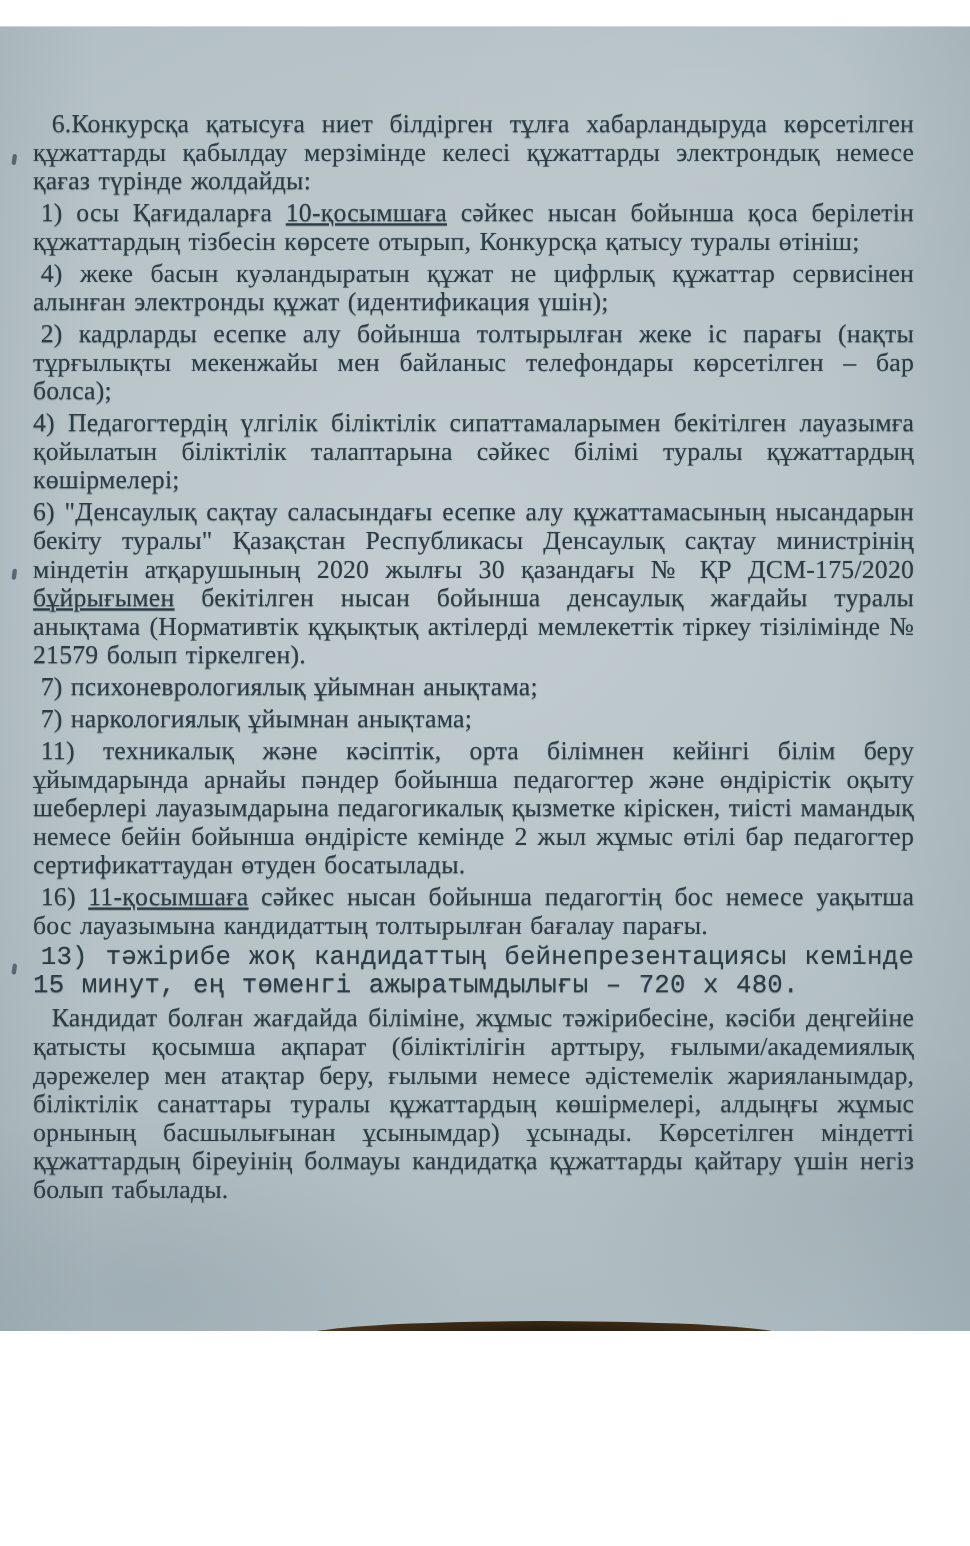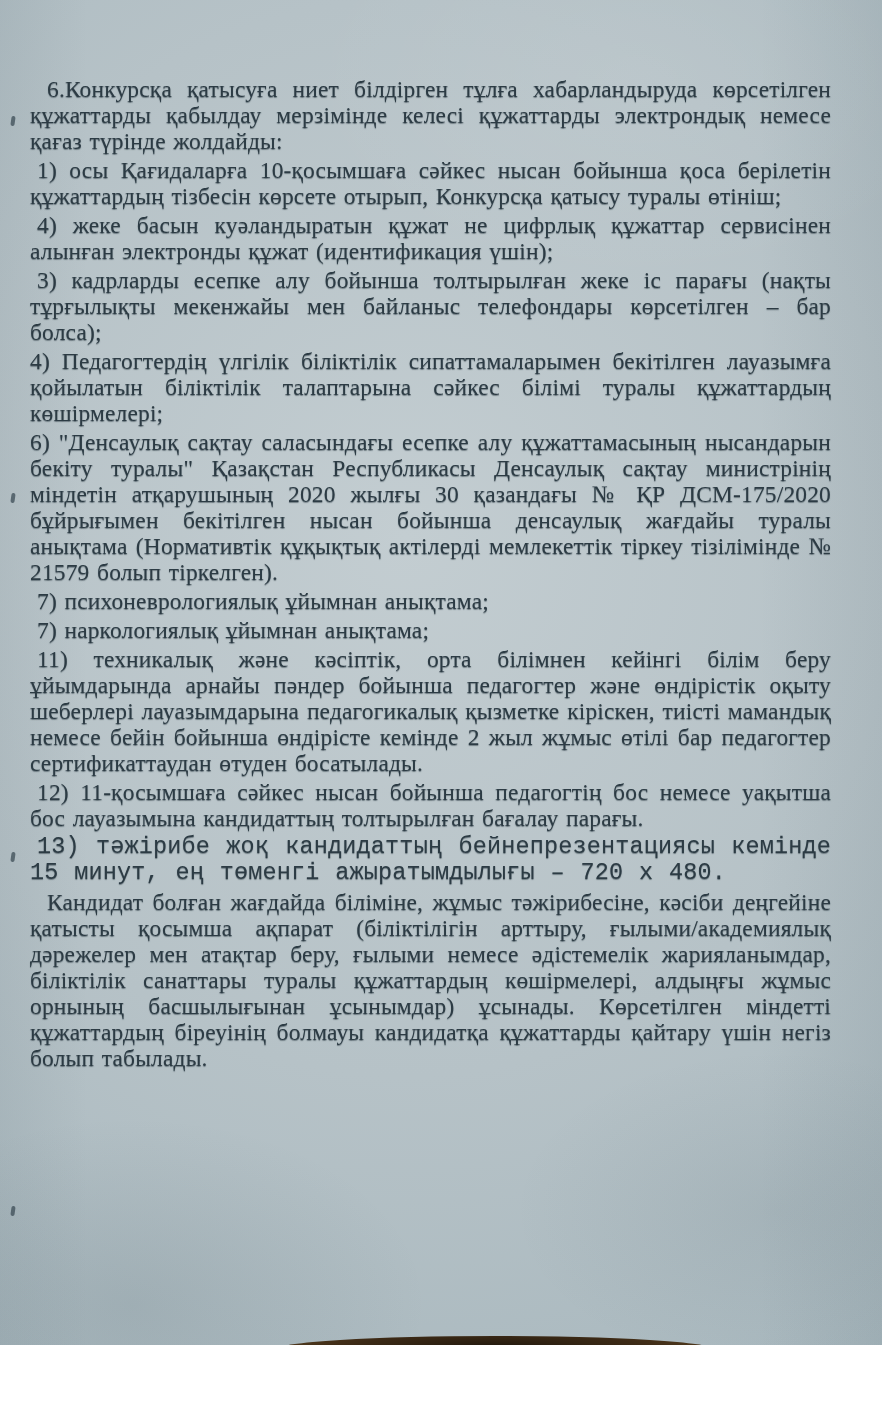--- a/index.html
+++ b/index.html
@@ -5,24 +5,25 @@
   html, body { margin: 0; padding: 0; }
   body {
     width: 882px; height: 1405px;
     overflow: hidden;
     font-family: "Liberation Serif", "DejaVu Serif", serif;
   }
 
   
   .photo {
     position: relative;
-    width: 882px; height: 1345px;
+    width: 882px; height: 1186px;
     overflow: hidden;
     background: radial-gradient(140% 100% at 46% 40%,
       #c3cdd1 0%, #b6c2c7 40%, #aab9bf 68%, #9db0b7 88%, #97abb3 100%);
+    margin-top: 24px;
   }
   
   .photo::before {
     content: "";
     position: absolute; inset: 0;
     pointer-events: none;
     background:
       radial-gradient(55% 22% at 72% 6%, rgba(255,255,255,0.07), rgba(255,255,255,0) 70%),
       radial-gradient(48% 20% at 15% 97%, rgba(38,58,68,0.10), rgba(38,58,68,0) 70%),
       radial-gradient(40% 16% at 88% 90%, rgba(38,58,68,0.07), rgba(38,58,68,0) 75%),
@@ -43,20 +44,21 @@
     margin: 0 0 3px 0;
     text-align: justify;
     text-align-last: left;
     word-spacing: 1.5px;
   }
   .indent-sm { text-indent: 7px; }
   .indent-md { text-indent: 17px; }
   .gap-md { margin-top: 26px; font-family: Liberation Mono, monospace; }
   .gap-lg { margin-top: 33px; }
   .u {
+    text-decoration: underline;
     text-decoration-thickness: 1.5px;
     text-underline-offset: 2px;
   }
 
   
   .mark {
     position: absolute;
     left: 11px;
     width: 4px; height: 10px;
     background: #3c4c55;
@@ -76,27 +78,27 @@
   }
 </style>
 </head>
 <body>
 
 <div class="photo">
   <div class="doc-text">
       <p class="para indent-md"><span>6.Конкурсқа қатысуға ниет білдірген тұлға хабарландыруда көрсетілген құжаттарды қабылдау мерзімінде келесі құжаттарды электрондық немесе қағаз түрінде жолдайды:</span></p>
       <p class="para indent-sm"><span>1) осы Қағидаларға </span><span class="u">10-қосымшаға</span><span> сәйкес нысан бойынша қоса берілетін құжаттардың тізбесін көрсете отырып, Конкурсқа қатысу туралы өтініш;</span></p>
       <p class="para indent-sm"><span>4) жеке басын куәландыратын құжат не цифрлық құжаттар сервисінен алынған электронды құжат (идентификация үшін);</span></p>
-      <p class="para indent-sm"><span>3) кадрларды есепке алу бойынша толтырылған жеке іс парағы (нақты тұрғылықты мекенжайы мен байланыс телефондары көрсетілген – бар болса);</span></p>
+      <p class="para indent-sm"><span>2) кадрларды есепке алу бойынша толтырылған жеке іс парағы (нақты тұрғылықты мекенжайы мен байланыс телефондары көрсетілген – бар болса);</span></p>
       <p class="para"><span>4) Педагогтердің үлгілік біліктілік сипаттамаларымен бекітілген лауазымға қойылатын біліктілік талаптарына сәйкес білімі туралы құжаттардың көшірмелері;</span></p>
       <p class="para"><span>6) "Денсаулық сақтау саласындағы есепке алу құжаттамасының нысандарын бекіту туралы" Қазақстан Республикасы Денсаулық сақтау министрінің міндетін атқарушының 2020 жылғы 30 қазандағы № ҚР ДСМ-175/2020 </span><span class="u">бұйрығымен</span><span> бекітілген нысан бойынша денсаулық жағдайы туралы анықтама (Нормативтік құқықтық актілерді мемлекеттік тіркеу тізілімінде № 21579 болып тіркелген).</span></p>
       <p class="para indent-sm"><span>7) психоневрологиялық ұйымнан анықтама;</span></p>
       <p class="para indent-sm"><span>7) наркологиялық ұйымнан анықтама;</span></p>
       <p class="para indent-sm"><span>11) техникалық және кәсіптік, орта білімнен кейінгі білім беру ұйымдарында арнайы пәндер бойынша педагогтер және өндірістік оқыту шеберлері лауазымдарына педагогикалық қызметке кіріскен, тиісті мамандық немесе бейін бойынша өндірісте кемінде 2 жыл жұмыс өтілі бар педагогтер сертификаттаудан өтуден босатылады.</span></p>
-      <p class="para indent-sm"><span>12) </span><span class="u">11-қосымшаға</span><span> сәйкес нысан бойынша педагогтің бос немесе уақытша бос лауазымына кандидаттың толтырылған бағалау парағы.</span></p>
+      <p class="para indent-sm"><span>16) </span><span class="u">11-қосымшаға</span><span> сәйкес нысан бойынша педагогтің бос немесе уақытша бос лауазымына кандидаттың толтырылған бағалау парағы.</span></p>
       <p class="para indent-sm gap-md"><span>13) тәжірибе жоқ кандидаттың бейнепрезентациясы кемінде 15 минут, ең төменгі ажыратымдылығы – 720 x 480.</span></p>
       <p class="para indent-md gap-lg"><span>Кандидат болған жағдайда біліміне, жұмыс тәжірибесіне, кәсіби деңгейіне қатысты қосымша ақпарат (біліктілігін арттыру, ғылыми/академиялық дәрежелер мен атақтар беру, ғылыми немесе әдістемелік жарияланымдар, біліктілік санаттары туралы құжаттардың көшірмелері, алдыңғы жұмыс орнының басшылығынан ұсынымдар) ұсынады. Көрсетілген міндетті құжаттардың біреуінің болмауы кандидатқа құжаттарды қайтару үшін негіз болып табылады.</span></p>
     </div>
   <div class="table-edge"></div>
 <div class="mark" style="top: 116px;"></div>
     <div class="mark" style="top: 493px;"></div>
     <div class="mark" style="top: 852px;"></div>
     <div class="mark" style="top: 1206px;"></div>
   </div>
 

